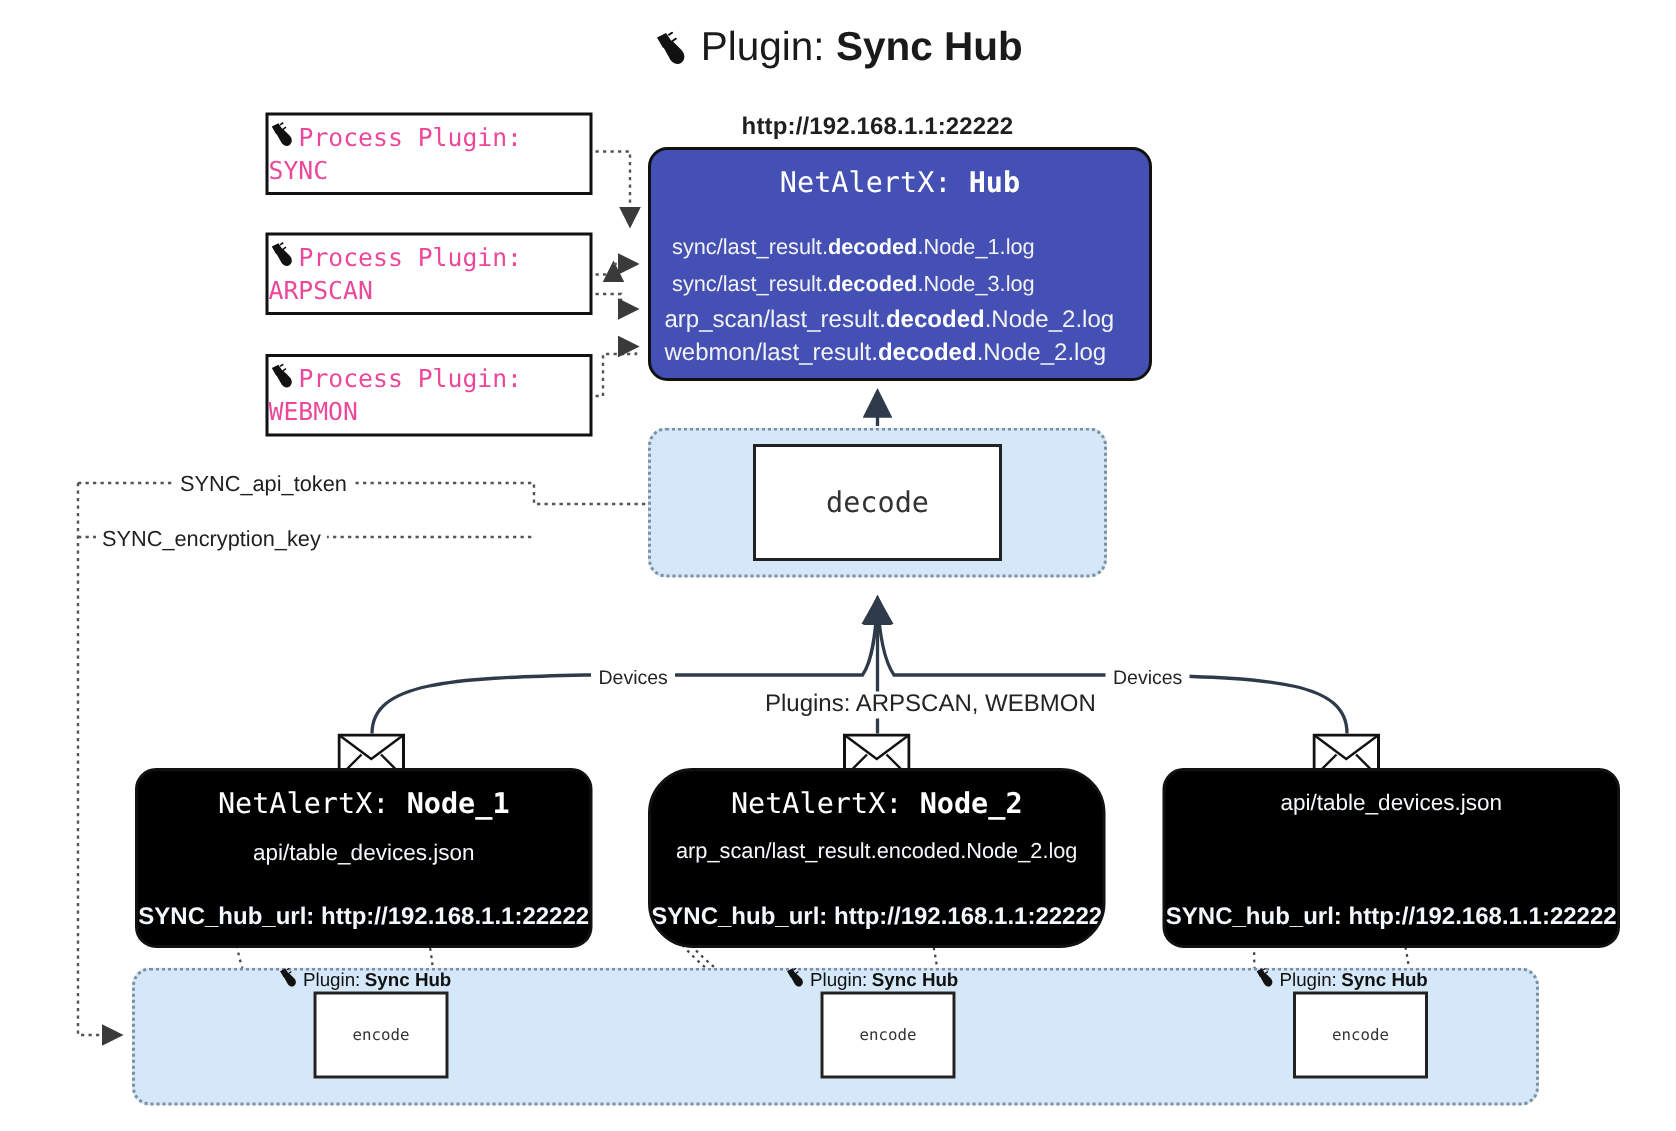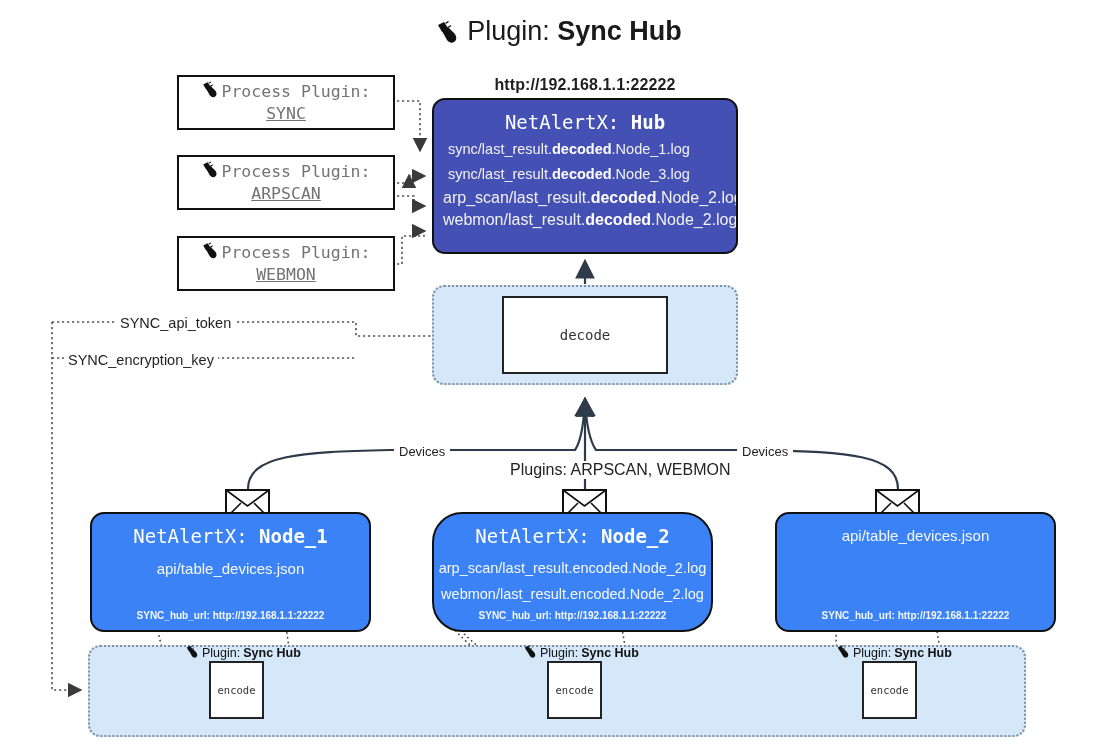--- a/index.html
+++ b/index.html
@@ -16,114 +16,114 @@
     font-size:27px;color:#1a1a1a;white-space:nowrap;
   }
   .page-title .plug{display:inline-block;vertical-align:-3px;margin-right:6px;}
   .page-title .b{font-weight:bold;}
 
   
   .proc-box{
     position:absolute;width:218px;height:55px;
     border:2px solid #111;background:#fff;
     font-family:"DejaVu Sans Mono","Liberation Mono",monospace;
-    font-size:16.5px;line-height:1.30;color:#737373;
-    display:flex;flex-direction:column;align-items:center;justify-content:center;
+    font-size:16.5px;line-height:1.30;color:#ec4899;
+    display:flex;flex-direction:column;justify-content:center;
     box-sizing:border-box;
   }
   .proc-box .l1{display:flex;align-items:center;white-space:nowrap;}
   .proc-box .l1 .plug{margin-right:1px;}
-  .proc-box .l2{white-space:nowrap;text-decoration:underline;}
+  .proc-box .l2{white-space:nowrap;}
   #proc-0{left:177px;top:75px;}
   #proc-1{left:177px;top:155px;}
   #proc-2{left:177px;top:236px;}
 
   
   .hub-url{
     position:absolute;left:440px;top:76px;width:290px;text-align:center;
     font-size:16px;font-weight:bold;color:#1f1f1f;letter-spacing:.1px;
   }
   .hub-box{
-    position:absolute;left:432px;top:98px;width:306px;height:156px;
+    position:absolute;left:432px;top:98px;width:336px;height:156px;
     background:#4450b4;border:2.5px solid #111;border-radius:13px;
     box-sizing:border-box;color:#fff;overflow:hidden;
   }
   .hub-title{
     text-align:center;margin-top:11px;
     font-family:"DejaVu Sans Mono","Liberation Mono",monospace;
     font-size:19px;white-space:nowrap;
   }
   .hub-title .b{font-weight:bold;}
-  .hub-lines{margin-top:4px;padding-left:14px;}
+  .hub-lines{margin-top:20px;padding-left:14px;}
   .hub-line{font-size:14.5px;line-height:25px;white-space:nowrap;color:#f2f2f2;}
   .hub-line .b{font-weight:bold;color:#ffffff;}
   .hub-line.tight{line-height:22px;font-size:16px;margin-left:-5px;}
 
   
   .lightbox{
     position:absolute;background:#d5e8fa;border:2px dotted #7d8fa0;border-radius:12px;
     box-sizing:border-box;
   }
   #decode-container{left:432px;top:285px;width:306px;height:100px;}
   .whitebox{
     position:absolute;background:#fff;border:2px solid #222;box-sizing:border-box;
     display:flex;align-items:center;justify-content:center;
     font-family:"DejaVu Sans Mono","Liberation Mono",monospace;color:#333;
   }
-  #decode-box{left:502px;top:296px;width:166px;height:78px;font-size:14px;}
+  #decode-box{left:502px;top:296px;width:166px;height:78px;font-size:19px;}
 
   
   .token-label{
     position:absolute;font-size:14.5px;color:#1f1f1f;background:#fff;
     padding:0 4px;white-space:nowrap;
   }
   #tok-0{left:116px;top:315px;}
   #tok-1{left:64px;top:352px;}
 
   
   .edge-label{
     position:absolute;font-size:13px;color:#232323;background:#fff;
     padding:0 5px;white-space:nowrap;
   }
   #lbl-dev-left{left:394px;top:444px;}
   #lbl-dev-right{left:737px;top:444px;}
   #lbl-plugins{left:505px;top:461px;font-size:16px;}
 
   
   .node-box{
-    position:absolute;width:281px;height:120px;
-    background:#3b82f6;border:2.5px solid #111;border-radius:14px;
+    position:absolute;width:305px;height:120px;
+    background:#000000;border:2.5px solid #111;border-radius:14px;
     box-sizing:border-box;color:#fff;overflow:hidden;
   }
   #node-0{left:90px;top:512px;}
   #node-1{left:432px;top:512px;border-radius:30px;}
   #node-2{left:775px;top:512px;}
   .node-title{
     text-align:center;margin-top:11px;
     font-family:"DejaVu Sans Mono","Liberation Mono",monospace;
     font-size:19px;white-space:nowrap;
   }
   .node-title .b{font-weight:bold;}
   .node-lines{margin-top:8px;text-align:center;}
   .node-line{font-size:15px;line-height:27px;color:#f4f8fb;white-space:nowrap;}
   .node-lines.two .node-line{font-size:14.5px;line-height:26px;}
   .node-foot{
     position:absolute;left:0;bottom:9px;width:100%;text-align:center;
-    font-size:10px;font-weight:bold;color:#f2f7fb;white-space:nowrap;
+    font-size:16px;font-weight:bold;color:#f2f7fb;white-space:nowrap;
   }
 
   
   #bottom-container{left:88px;top:645px;width:938px;height:92px;}
   .plugin-cap{
     position:absolute;font-size:12.5px;color:#111;white-space:nowrap;
     display:flex;align-items:center;
   }
   .plugin-cap .b{font-weight:bold;margin-left:3px;}
   .plugin-cap .plug{margin-right:2px;}
-  .encode-box{width:55px;height:58px;font-size:10.5px;}
+  .encode-box{width:90px;height:58px;font-size:10.5px;}
   #enc-cap-0{left:185px;top:645px;}
   #enc-cap-1{left:523px;top:645px;}
   #enc-cap-2{left:836px;top:645px;}
   #enc-0{left:209px;top:661px;}
   #enc-1{left:547px;top:661px;}
   #enc-2{left:862px;top:661px;}
 
   
   .envelope{position:absolute;width:45px;height:30px;}
 </style>
@@ -300,21 +300,20 @@
   <div class="node-foot">SYNC_hub_url: http://192.168.1.1:22222</div>
 </div>
 
 <div class="node-box" id="node-1">
   <div class="node-title">
     <span>NetAlertX:</span>
     <span class="b">Node_2</span>
   </div>
   <div class="node-lines two">
     <div class="node-line">arp_scan/last_result.encoded.Node_2.log</div>
-    <div class="node-line">webmon/last_result.encoded.Node_2.log</div>
   </div>
   <div class="node-foot">SYNC_hub_url: http://192.168.1.1:22222</div>
 </div>
 
 <div class="node-box" id="node-2">
   <div class="node-lines">
     <div class="node-line">api/table_devices.json</div>
   </div>
   <div class="node-foot">SYNC_hub_url: http://192.168.1.1:22222</div>
 </div>

